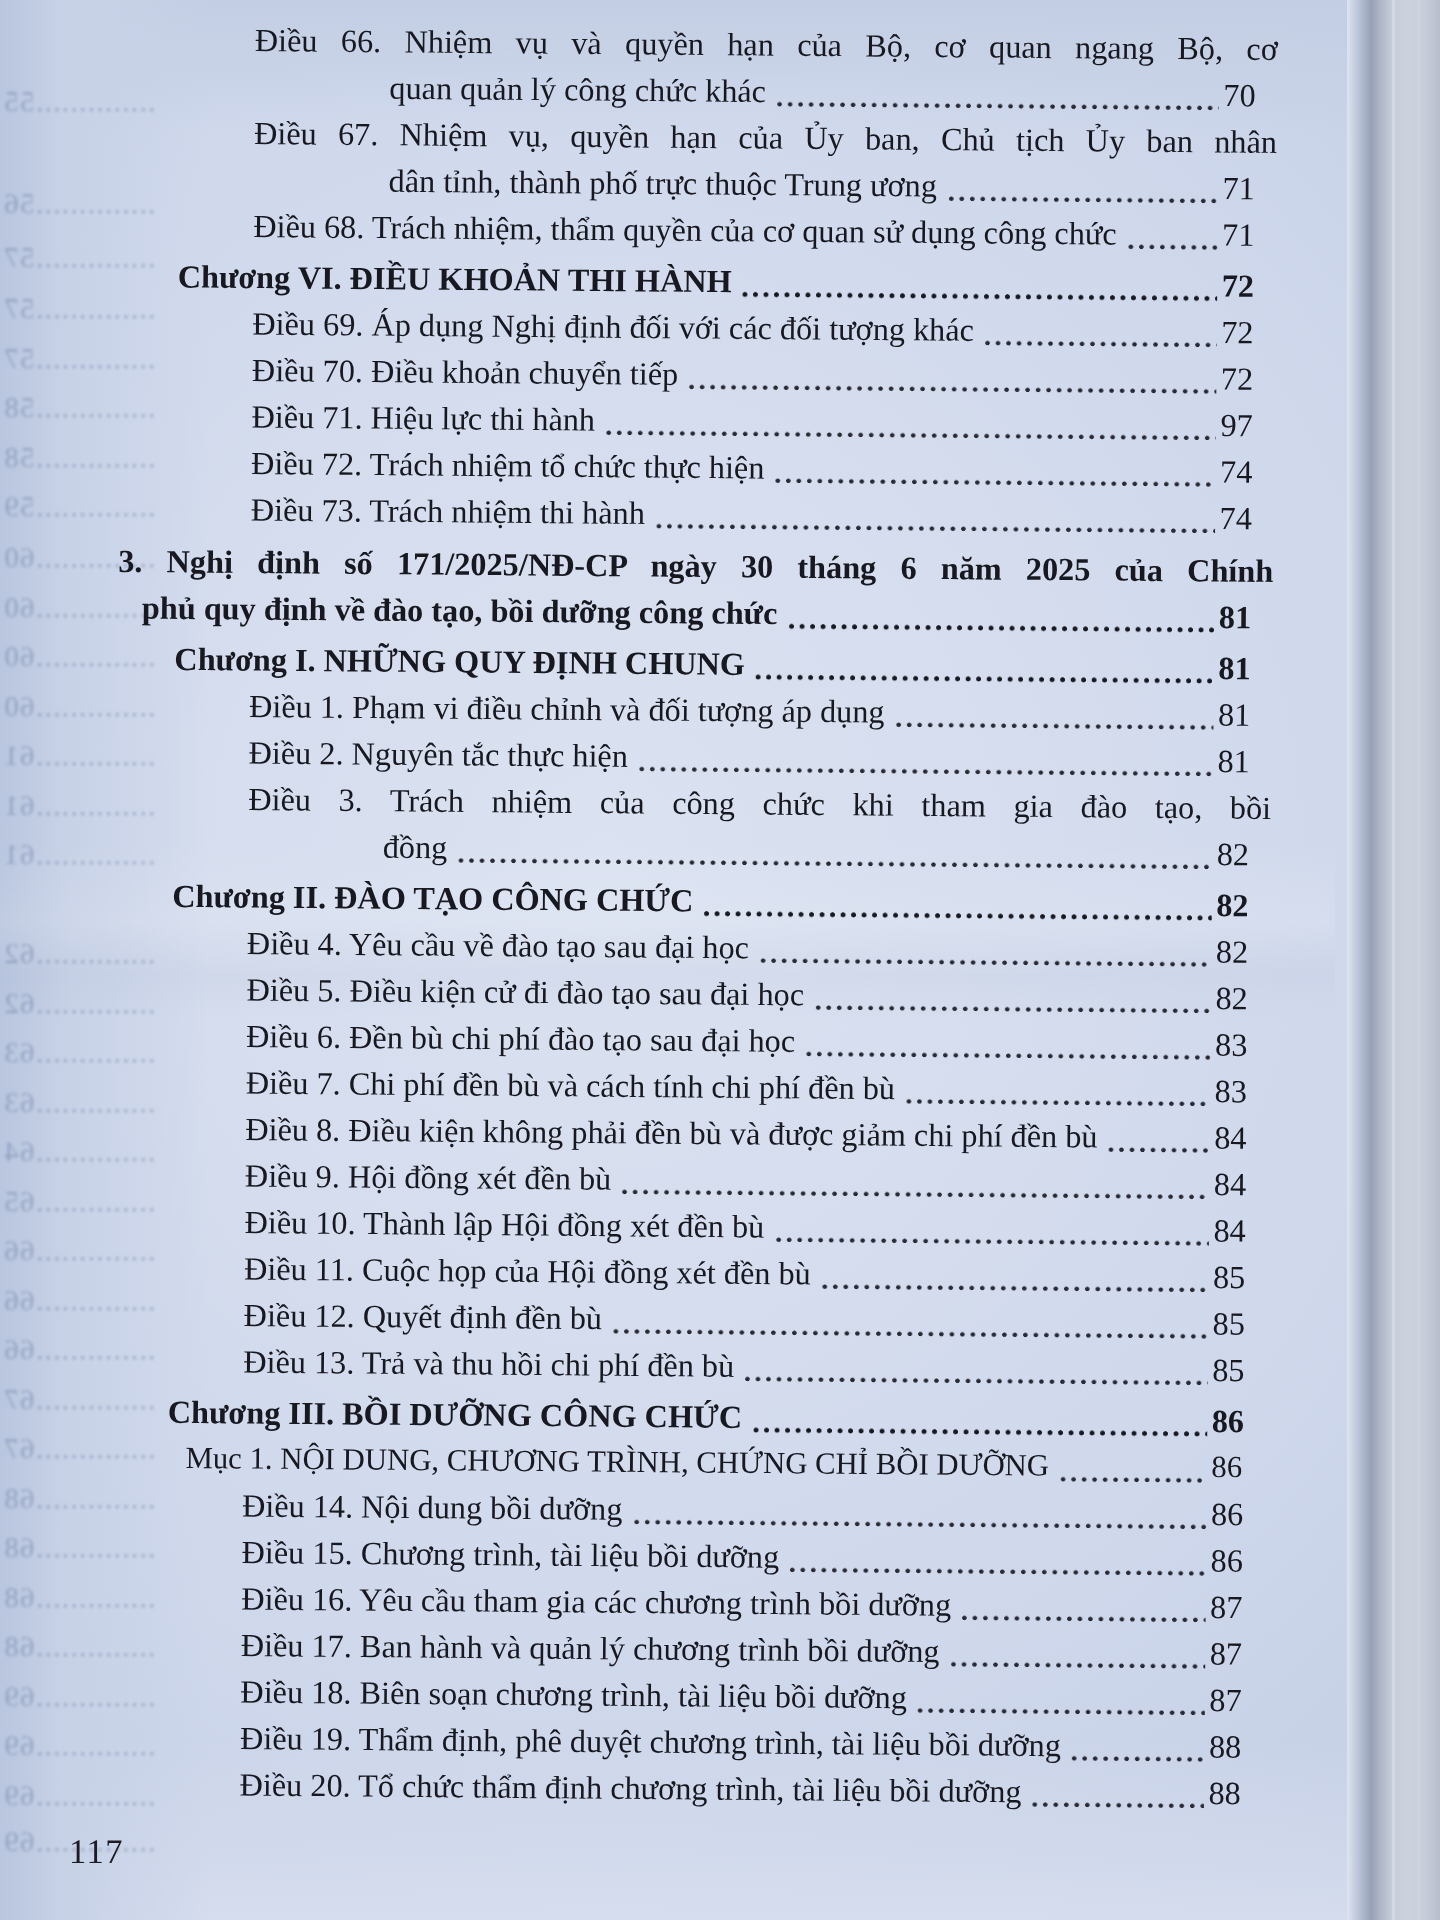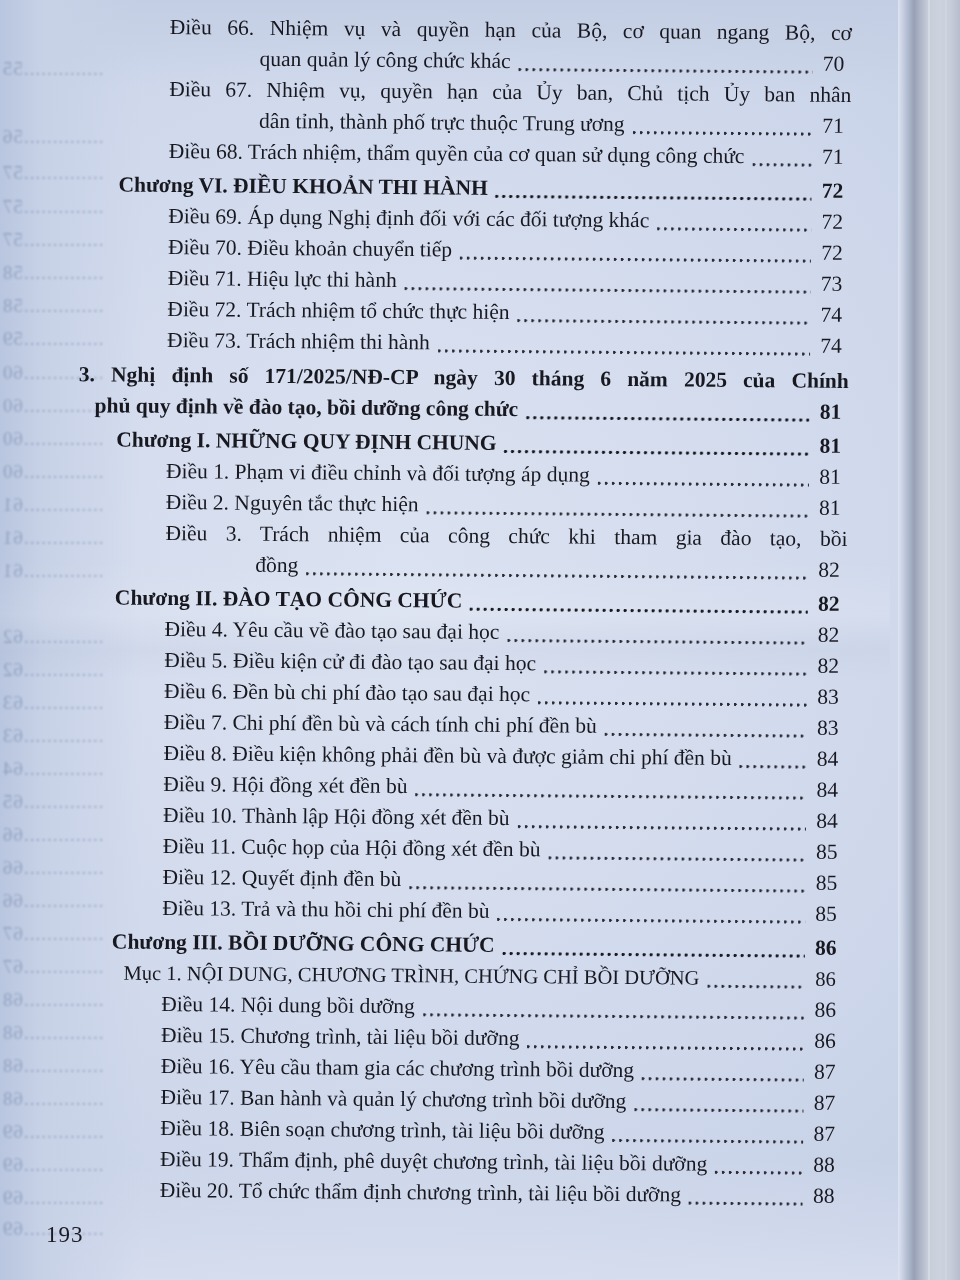--- a/index.html
+++ b/index.html
@@ -53,21 +53,21 @@
   }
   .entry{margin:0;}
   .row{display:flex;align-items:baseline;}
   .txt{white-space:nowrap;}
   .l1{text-align:justify;text-align-last:justify;}
   .leader{
     flex:1 1 auto;min-width:10px;height:5px;align-self:flex-end;margin:0 3px 5px 7px;
     background-image:radial-gradient(circle at 2.2px 2.4px, rgba(26,26,36,.92) 1.25px, rgba(0,0,0,0) 1.7px);
     background-size:7px 5px;background-repeat:repeat-x;
   }
-  .pg{min-width:36px;text-align:center;white-space:nowrap;}
+  .pg{min-width:36px;text-align:left;white-space:nowrap;}
   
   .t-a  > .row{padding-left:88px;}
   .t-a2 > .l1{padding-left:88px;}
   .t-a2 > .row{padding-left:178px;}
   .t-ch > .row{padding-left:38px;}
   .t-m  > .row{padding-left:50px;}
   .t-n3 > .l1{padding-left:0;}
   .t-n3 > .row{padding-left:16px;}
   .t-m{font-size:20.5px;}
   .bold{font-weight:bold;}
@@ -166,21 +166,21 @@
       <div class="row">
         <span class="txt">Điều 70. Điều khoản chuyển tiếp</span>
         <span class="leader"></span>
         <span class="pg">72</span>
       </div>
     </div>
     <div class="entry t-a">
       <div class="row">
         <span class="txt">Điều 71. Hiệu lực thi hành</span>
         <span class="leader"></span>
-        <span class="pg">73</span>
+        <span class="pg">97</span>
       </div>
     </div>
     <div class="entry t-a">
       <div class="row">
         <span class="txt">Điều 72. Trách nhiệm tổ chức thực hiện</span>
         <span class="leader"></span>
         <span class="pg">74</span>
       </div>
     </div>
     <div class="entry t-a">
@@ -362,18 +362,18 @@
     </div>
     <div class="entry t-a">
       <div class="row">
         <span class="txt">Điều 20. Tổ chức thẩm định chương trình, tài liệu bồi dưỡng</span>
         <span class="leader"></span>
         <span class="pg">88</span>
       </div>
     </div>
   </main>
 
-<div class="footer-num">193</div>
+<div class="footer-num">117</div>
 
 <div class="page-edge">
   <span class="streak" style="left:30px"></span>
   <span class="streak" style="left:47px;opacity:.5"></span>
 </div>
 
 </body></html>

